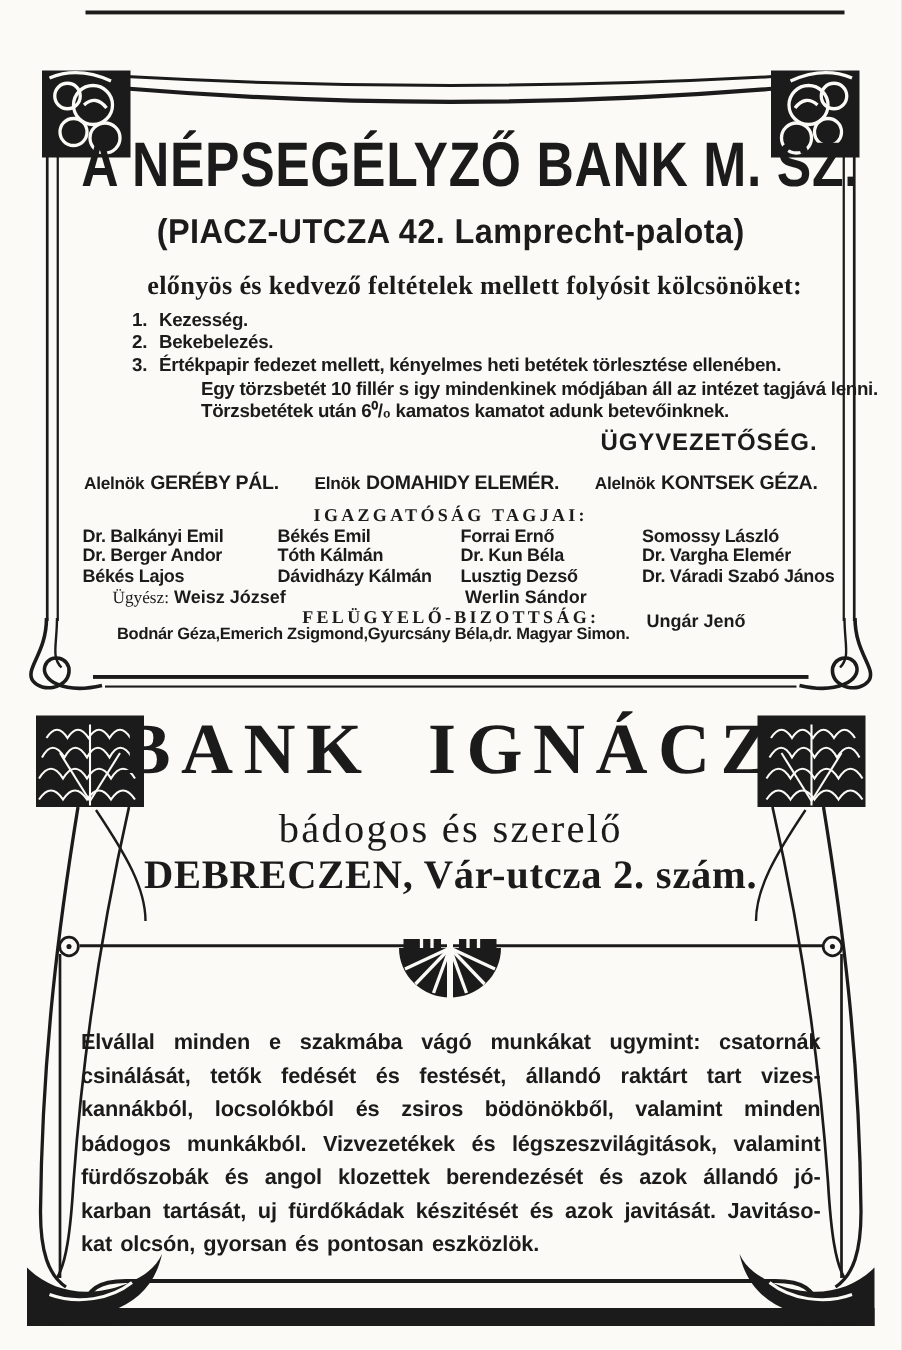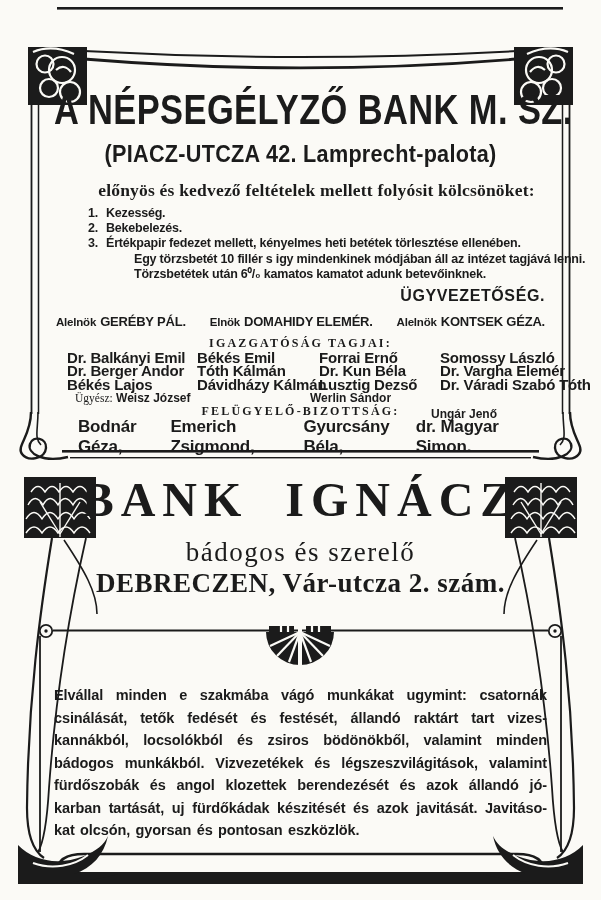--- a/index.html
+++ b/index.html
@@ -25,27 +25,27 @@
   .term{display:flex;}
   .term .num{width:18px;flex:0 0 18px;}
   .terms .cont{margin-left:18px;padding-left:28px;}
   .bank-sign{top:287px;right:56px;font-size:16px;font-weight:bold;letter-spacing:.6px;}
   .officers{top:314px;left:56px;right:56px;display:flex;justify-content:space-between;
     align-items:baseline;font-size:13px;font-weight:bold;letter-spacing:-.2px;text-align:center;}
   .officers .role{font-size:11.5px;margin-right:4px;}
   .sec-head{font-family:"Liberation Serif",serif;font-size:12px;letter-spacing:2.2px;
     font-weight:bold;}
   .board-head{top:336px;}
-  .board{top:351px;left:67px;display:grid;grid-template-columns:130px 122px 121px 142px;
-    font-size:15px;font-weight:bold;letter-spacing:-.2px;line-height:13.4px;white-space:nowrap;}
+  .board{top:351px;left:55px;display:grid;grid-template-columns:130px 122px 121px 142px;
+    font-size:12px;font-weight:bold;letter-spacing:-.2px;line-height:13.4px;white-space:nowrap;}
   .att-row{top:391px;left:0;right:0;font-size:12px;font-weight:bold;white-space:nowrap;}
   .att-row .lab{font-family:"Liberation Serif",serif;font-weight:normal;font-size:11.5px;}
   .sup-head{top:404px;}
   .sup-row{top:417px;left:78px;right:62px;display:flex;
-    font-size:17px;font-weight:bold;letter-spacing:-.2px;}
+    font-size:11px;font-weight:bold;letter-spacing:-.2px;}
 
   
   .burg-name{top:472px;font-family:"Liberation Serif",serif;font-size:48px;
     font-weight:bold;letter-spacing:7px;word-spacing:18px;}
   .burg-trade{top:537px;font-family:"Liberation Serif",serif;font-size:27px;letter-spacing:1.5px;}
   .burg-addr{top:568px;font-family:"Liberation Serif",serif;font-size:27px;font-weight:bold;
     letter-spacing:.5px;}
   .burg-body{top:684px;left:54px;right:54px;font-size:14.5px;font-weight:bold;
     letter-spacing:-.1px;line-height:22.5px;word-spacing:1.5px;}
   .jline{text-align:justify;text-align-last:justify;}
@@ -198,21 +198,21 @@
       <span>Békés Emil</span>
       <span>Forrai Ernő</span>
       <span>Somossy László</span>
       <span>Dr. Berger Andor</span>
       <span>Tóth Kálmán</span>
       <span>Dr. Kun Béla</span>
       <span>Dr. Vargha Elemér</span>
       <span>Békés Lajos</span>
       <span>Dávidházy Kálmán</span>
       <span>Lusztig Dezső</span>
-      <span>Dr. Váradi Szabó Tóth</span>
+      <span>Dr. Váradi Szabó János</span>
     </div>
 
     <div class="abs att-row">
       <span class="abs" style="left:75px;top:0">
         <span class="lab">Ügyész:</span>
         <span>Weisz József</span>
       </span>
       <span class="abs" style="left:310px;top:0">Werlin Sándor</span>
       <span class="abs" style="left:431px;top:16px">Ungár Jenő</span>
     </div>

